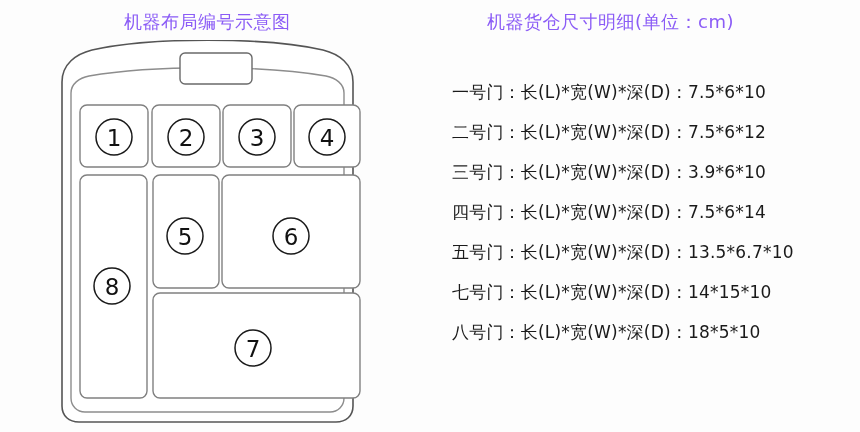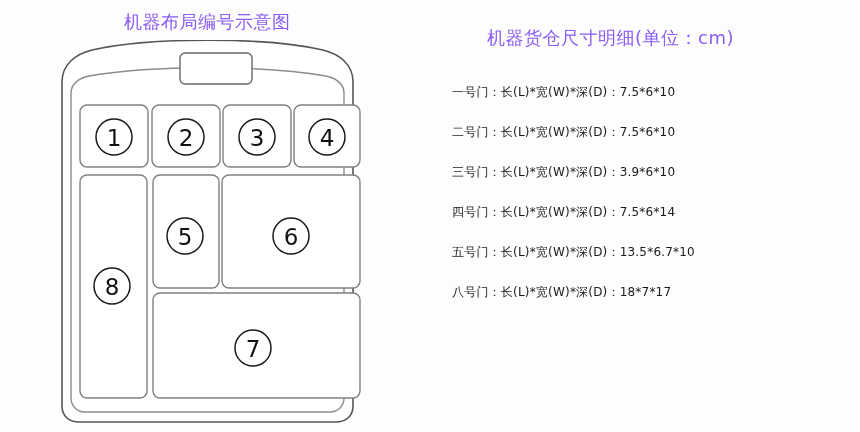--- a/index.html
+++ b/index.html
@@ -23,21 +23,21 @@
   
   .title {
     position: absolute;
     font-size: 18px;
     font-weight: 500;
     color: #8b5cf6;
     white-space: nowrap;
     letter-spacing: 0.5px;
   }
   #left-title  { left: 124px; top: 10px; }
-  #right-title { left: 487px; top: 26px; }
+  #right-title { left: 487px; top: 10px; }
 
   
   #machine-diagram {
     position: absolute;
     left: 40px;
     top: 40px;
     width: 345px;
     height: 390px;
   }
   #machine-svg { display: block; }
@@ -53,21 +53,21 @@
   
   #specs-list {
     position: absolute;
     left: 452px;
     top: 72px;
     width: 400px;
   }
   .spec-line {
     height: 40px;
     line-height: 40px;
-    font-size: 12px;
+    font-size: 17px;
     color: #1a1a1a;
     white-space: nowrap;
     letter-spacing: 0.2px;
   }
 </style>
 </head>
 <body>
 
 <div id="page">
 
@@ -146,20 +146,21 @@
         <rect x="113" y="253" width="207" height="105" rx="7" ry="7" fill="#ffffff" stroke="#808080" stroke-width="1.4"></rect>
         <circle cx="213" cy="308" r="18" fill="#ffffff" stroke="#1a1a1a" stroke-width="1.5"></circle>
         <text class="cell-label" x="213" y="309">7</text>
       </g>
 
     </svg>
   </div>
 
   <div id="specs-list">
     <div class="spec-line">一号门：长(L)*宽(W)*深(D)：7.5*6*10</div>
-    <div class="spec-line">二号门：长(L)*宽(W)*深(D)：7.5*6*10</div>
+    <div class="spec-line">二号门：长(L)*宽(W)*深(D)：7.5*6*12</div>
     <div class="spec-line">三号门：长(L)*宽(W)*深(D)：3.9*6*10</div>
     <div class="spec-line">四号门：长(L)*宽(W)*深(D)：7.5*6*14</div>
     <div class="spec-line">五号门：长(L)*宽(W)*深(D)：13.5*6.7*10</div>
-    <div class="spec-line">八号门：长(L)*宽(W)*深(D)：18*7*17</div>
+    <div class="spec-line">七号门：长(L)*宽(W)*深(D)：14*15*10</div>
+    <div class="spec-line">八号门：长(L)*宽(W)*深(D)：18*5*10</div>
   </div>
 
 </div>
 
 </body></html>

